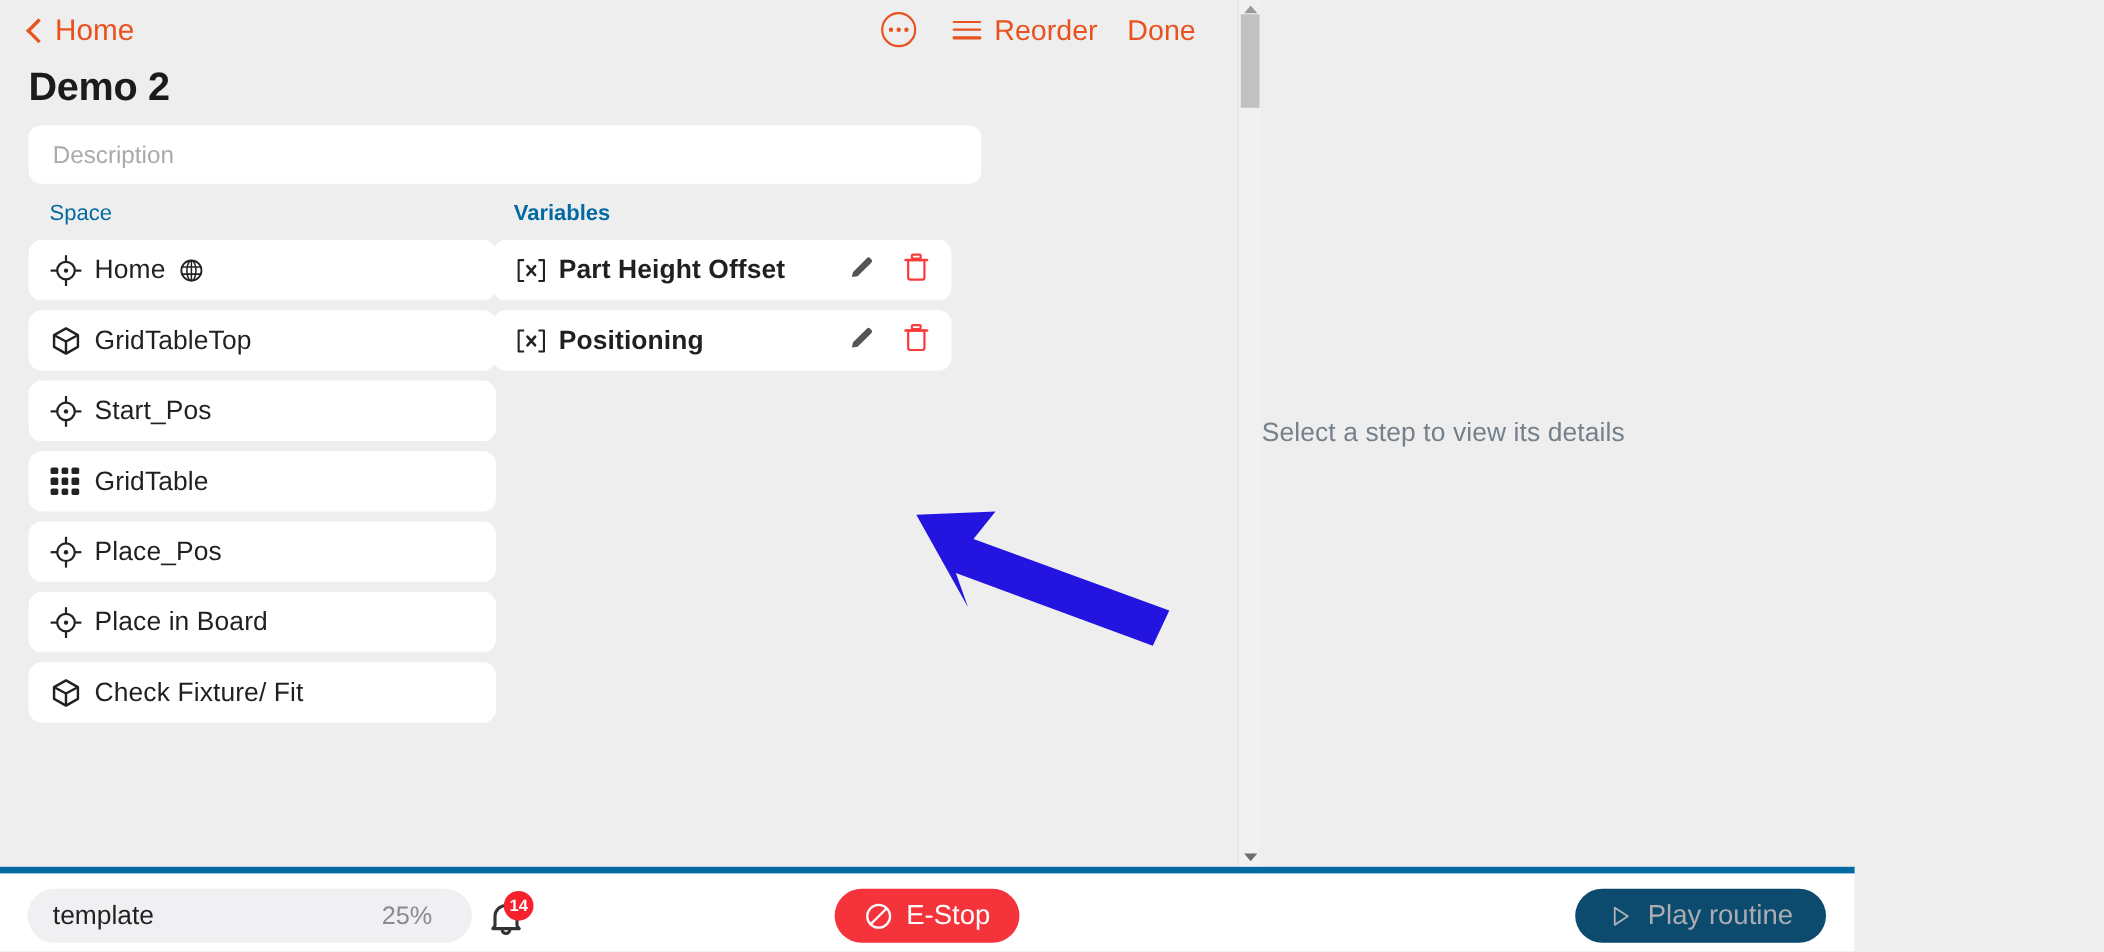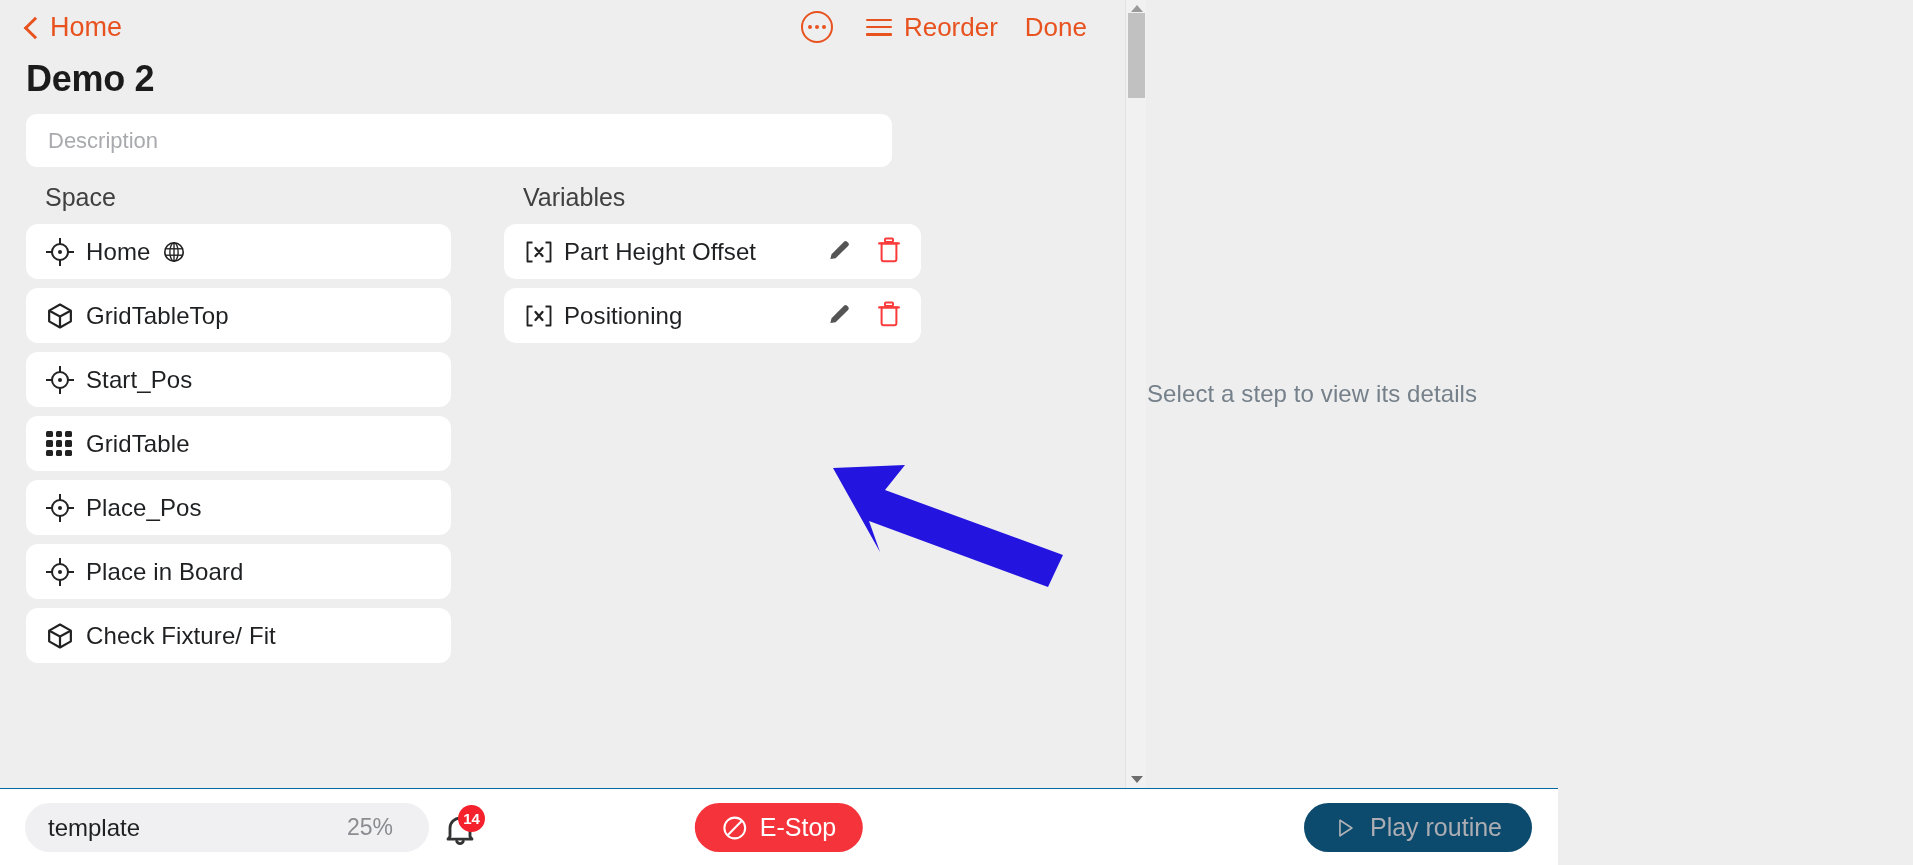--- a/index.html
+++ b/index.html
@@ -69,23 +69,23 @@
   .desc-field {
     position: absolute; left: 26px; top: 114px; width: 866px; height: 53px;
     background: #fff; border: none; border-radius: 11px;
     padding: 0 22px; font-size: 22px; color: #2b2b2d;
     font-family: "Liberation Sans", sans-serif; outline: none;
   }
   .desc-field::placeholder { color: #a9aaae; }
 
   
   .col-space { position: absolute; left: 26px; top: 183px; width: 425px; }
-  .col-vars  { position: absolute; left: 504px; top: 183px; width: 417px; }
+  .col-vars  { position: absolute; left: 448px; top: 183px; width: 417px; font-weight: bold; }
   .col-head {
-    font-size: 25px; color: #404040; margin-bottom: 12px; padding-left: 19px;
+    font-size: 20px; color: #0369a1; margin-bottom: 12px; padding-left: 19px;
   }
   .card {
     background: #fff; border-radius: 12px; height: 55px;
     display: flex; align-items: center; margin-bottom: 9px;
     padding-left: 20px; cursor: pointer; position: relative;
   }
   .card .label { font-size: 24px; color: #1f2022; letter-spacing: .1px; }
   .icon-slot { width: 40px; display: flex; align-items: center; justify-content: flex-start; flex: 0 0 auto; }
 
   
@@ -149,22 +149,22 @@
   .tri { width: 0; height: 0; border-left: 6px solid transparent; border-right: 6px solid transparent; }
   .tri.up { border-bottom: 7px solid #9a9a9a; }
   .tri.down { border-top: 7px solid #6e6e6e; }
   .scrollbar .thumb {
     position: absolute; left: 2px; top: 13px; width: 17px; height: 85px;
     background: #c1c1c1; cursor: pointer;
   }
 
   
   .bottombar {
-    position: absolute; left: 0; bottom: 0; width: 1558px; height: 77px;
-    background: #fff; border-top: 1px solid #0369a1;
+    position: absolute; left: 0; bottom: 0; width: 1686px; height: 77px;
+    background: #fff; border-top: 6px solid #0369a1;
     display: flex; align-items: center;
   }
   .robot-chip {
     position: absolute; left: 25px; top: 14px; width: 404px; height: 49px;
     background: #f0f0f2; border-radius: 25px;
     display: flex; align-items: center; cursor: pointer;
   }
   .robot-chip .name { margin-left: 23px; font-size: 24px; color: #1f2022; }
   .robot-chip .battery { position: absolute; right: 36px; font-size: 23px; color: #8b8c91; }
   .bell-wrap { position: absolute; left: 440px; top: 20px; width: 42px; height: 42px; cursor: pointer; }

